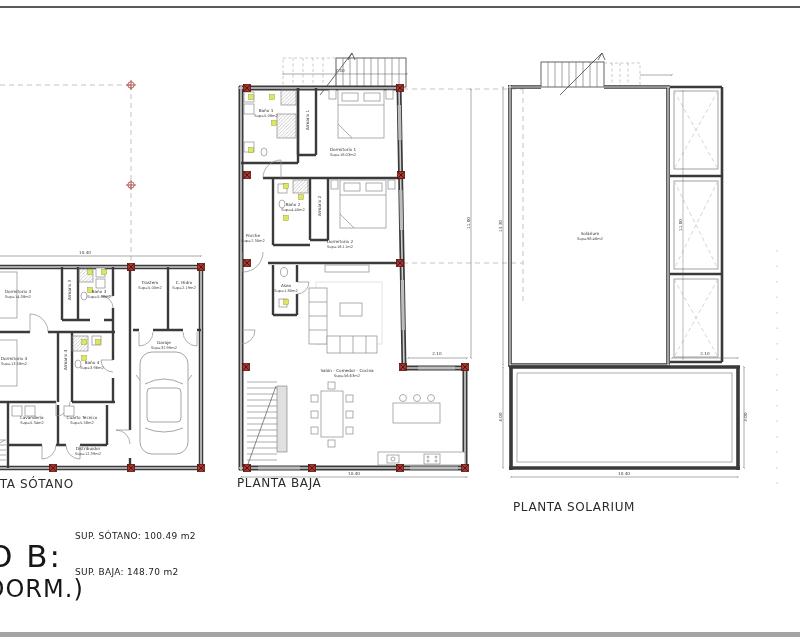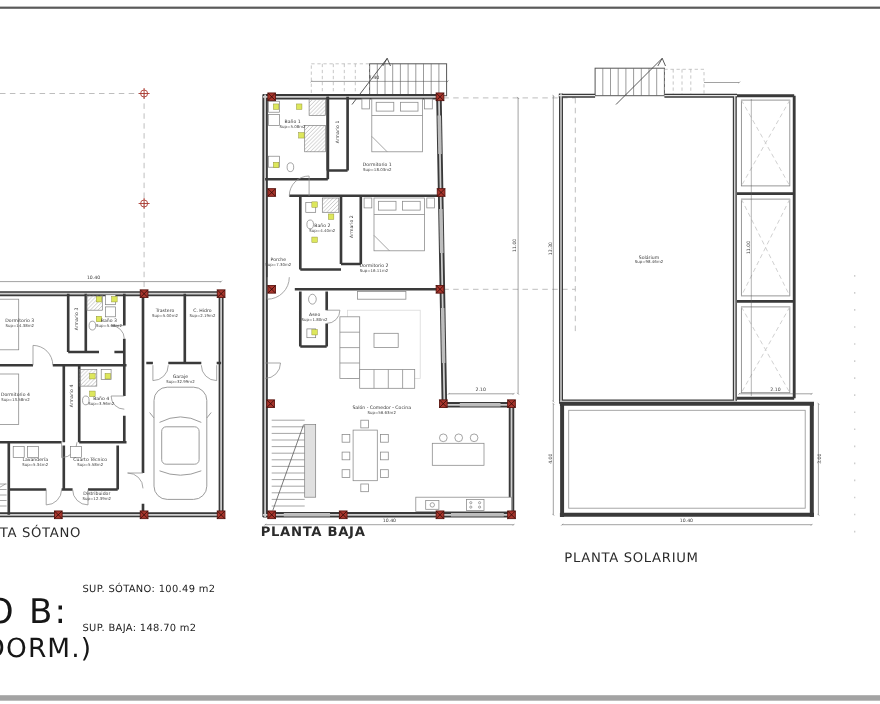--- a/index.html
+++ b/index.html
@@ -4,21 +4,21 @@
 <style>
   html,body{margin:0;padding:0;background:#ffffff;}
   .canvas{
     position:relative;width:800px;height:640px;background:#ffffff;overflow:hidden;
     font-family:"DejaVu Sans","Liberation Sans",sans-serif;color:#222;
   }
   .top-rule{position:absolute;left:0;top:6px;width:800px;height:2px;background:#5a5a5a;}
   .bottom-bar{position:absolute;left:0;top:632px;width:800px;height:5px;background:#a3a3a3;}
   .plan-title{position:absolute;font-size:12px;letter-spacing:0.6px;color:#2b2b2b;white-space:nowrap;}
   #title-sotano{left:-34px;top:477px;}
-  #title-baja{left:237px;top:476px;font-weight:bold;}
+  #title-baja{left:237px;top:476px;}
   #title-solarium{left:513px;top:500px;}
   .big-title{position:absolute;color:#161616;white-space:nowrap;font-weight:400;}
   #big1{left:-12px;top:538px;font-size:31px;letter-spacing:2px;}
   #big2{left:-14px;top:575px;font-size:24px;letter-spacing:1px;}
   .sup-line{position:absolute;font-size:9px;color:#222;white-space:nowrap;letter-spacing:0.3px;}
   #sup1{left:75px;top:531px;}
   #sup2{left:75px;top:567px;}
   svg text{font-family:"DejaVu Sans","Liberation Sans",sans-serif;}
   .room-name{font-size:4.2px;fill:#333;text-anchor:middle;}
   .room-area{font-size:3.6px;fill:#444;text-anchor:middle;}

